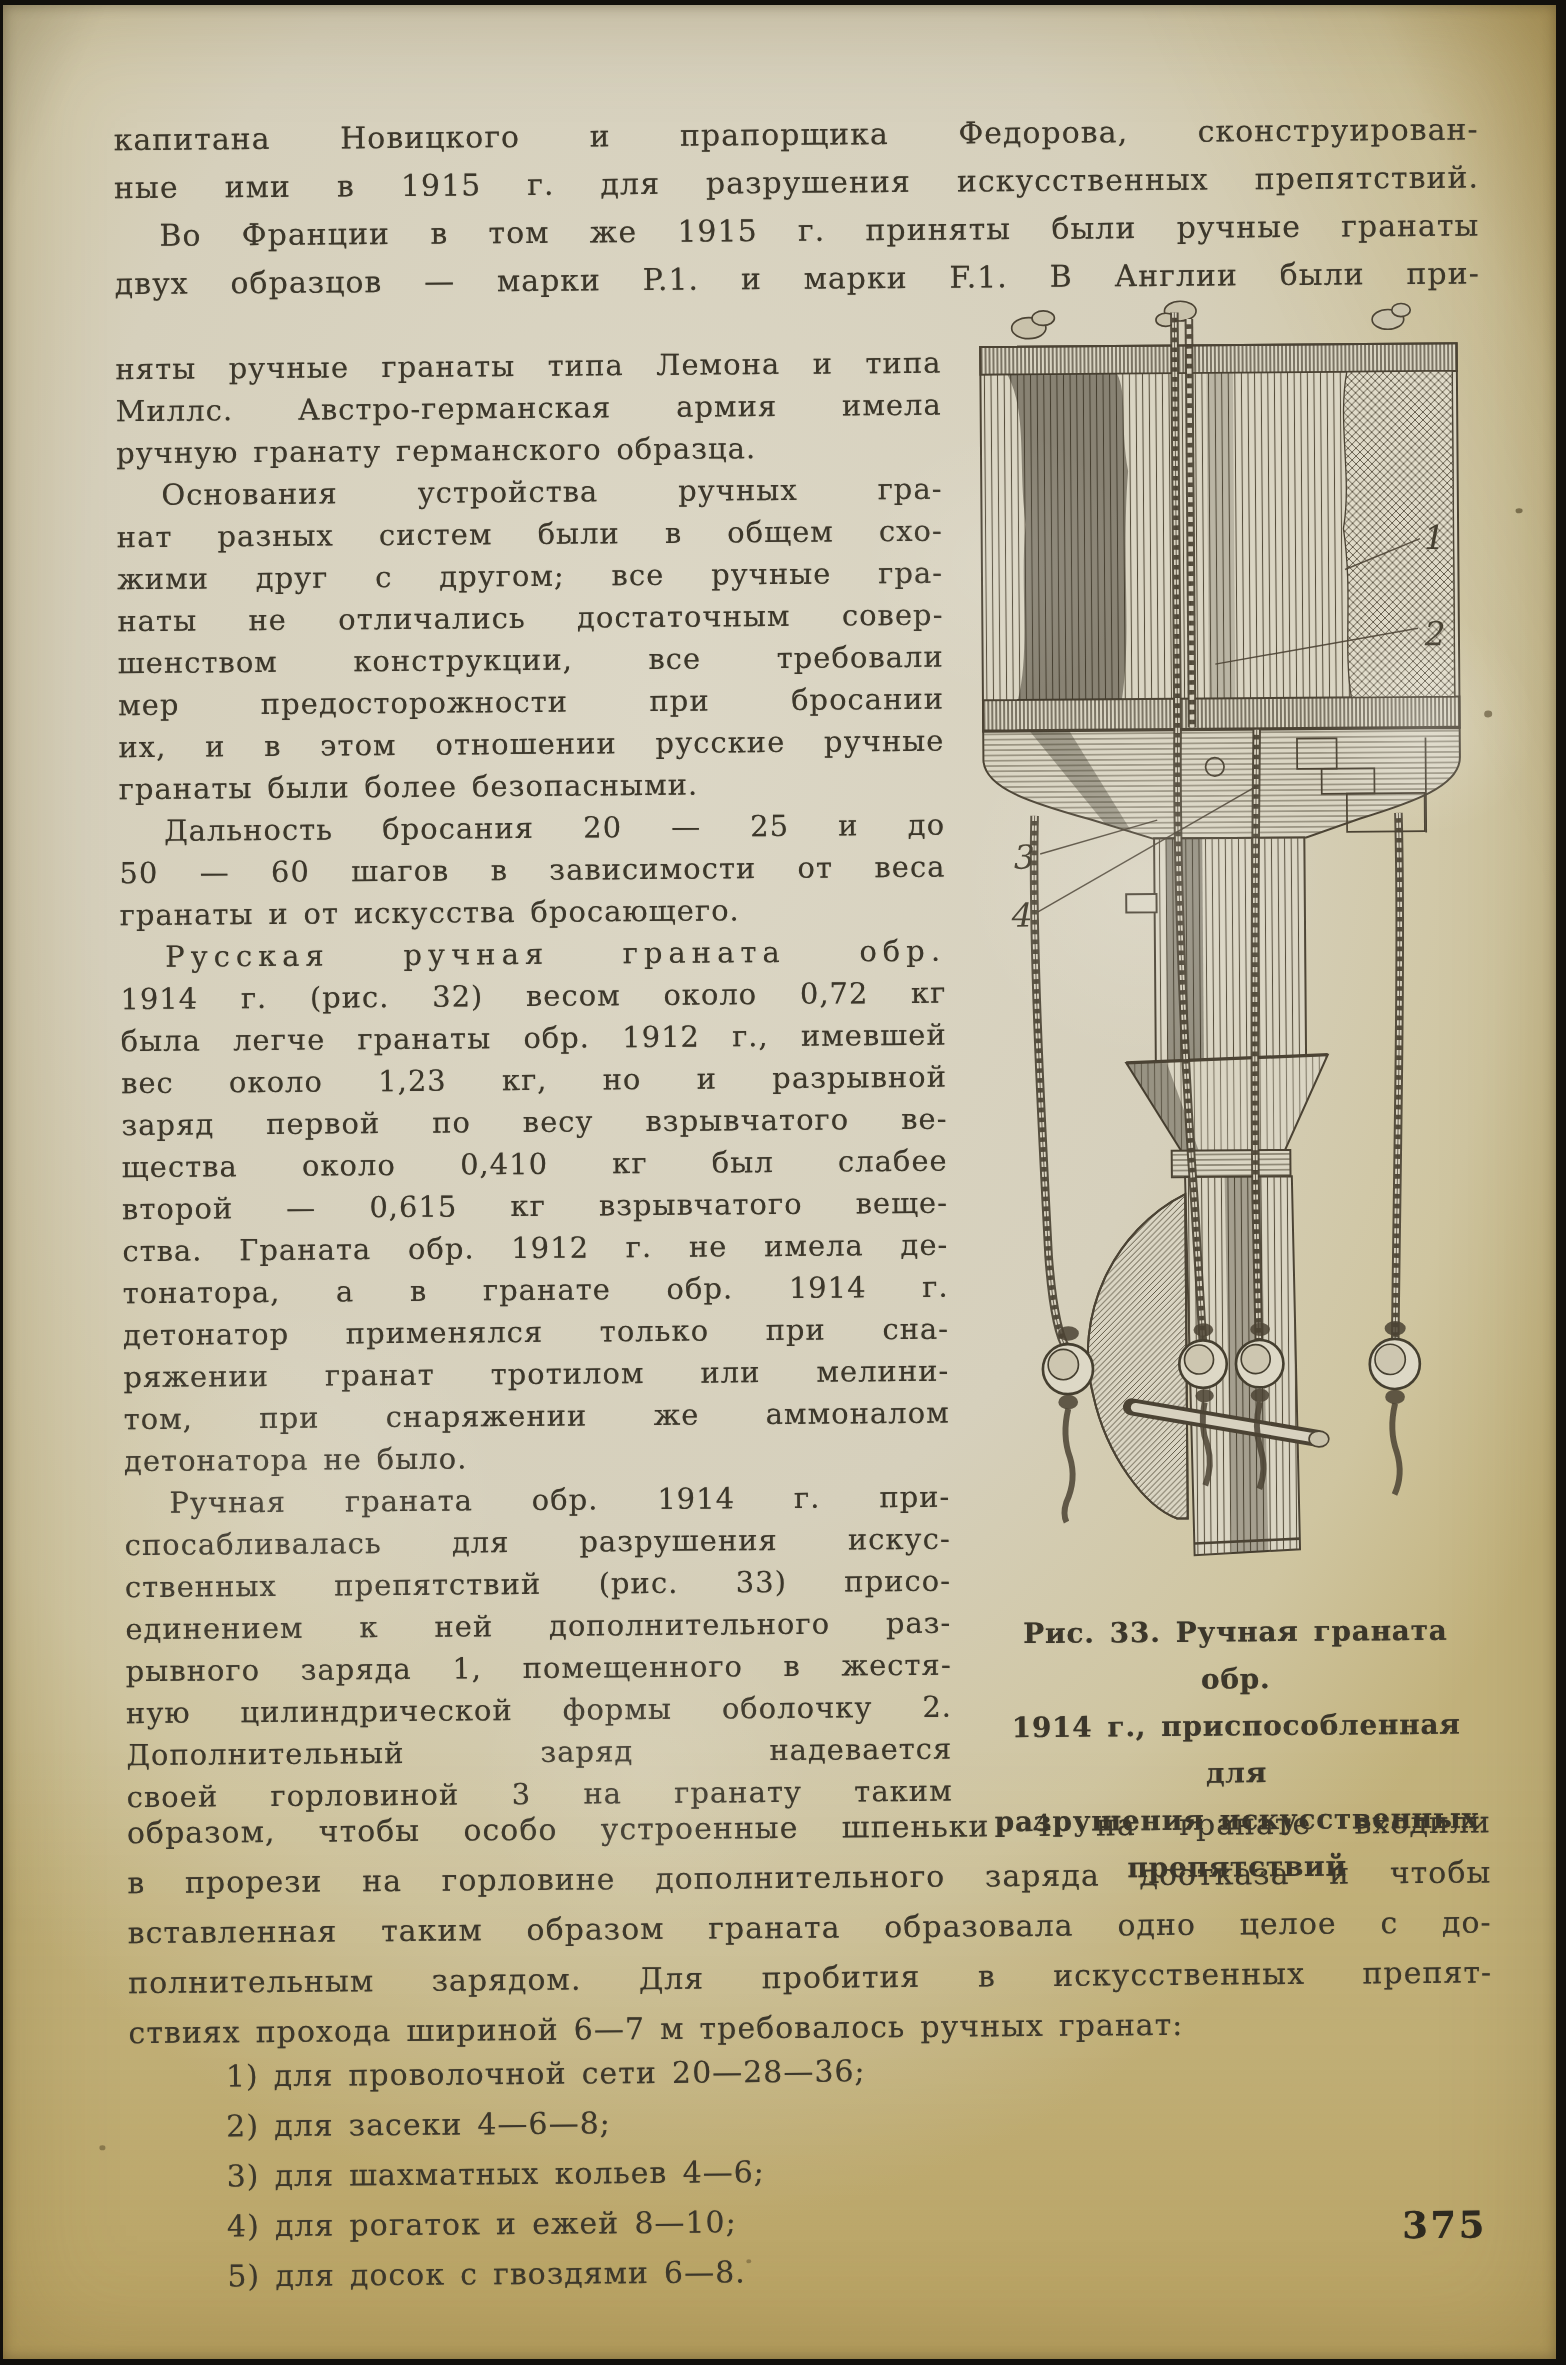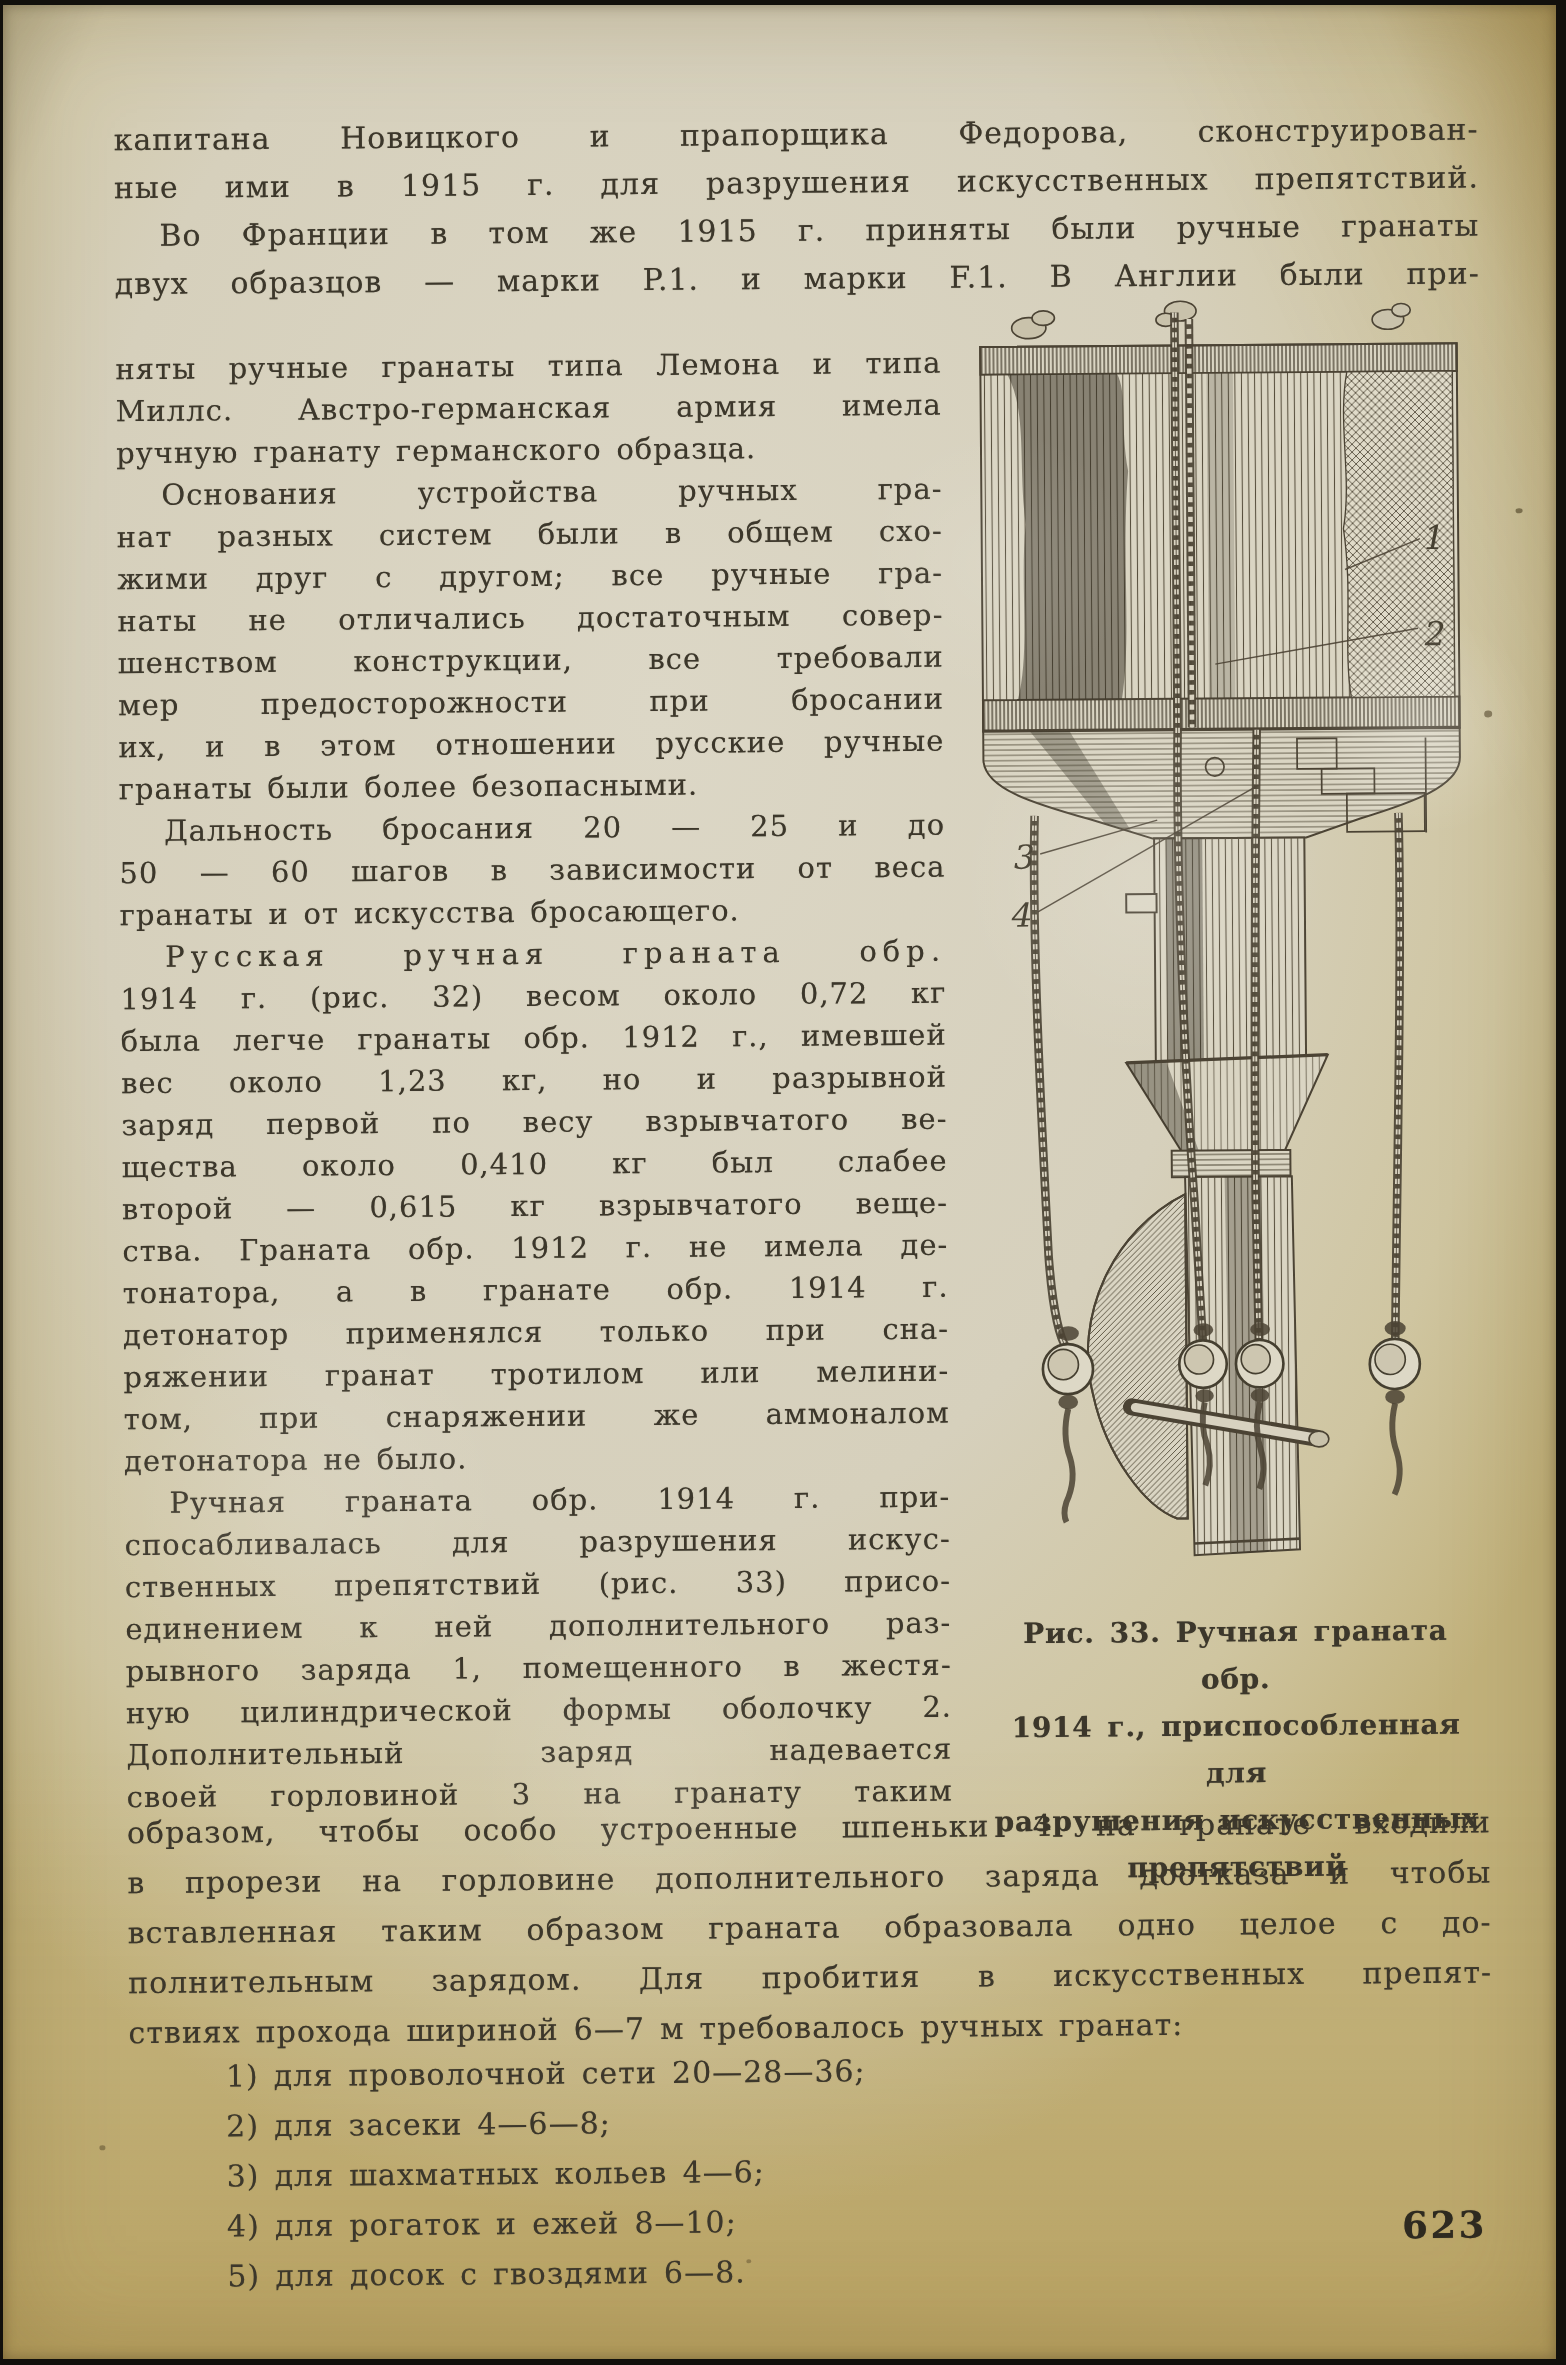--- a/index.html
+++ b/index.html
@@ -280,21 +280,21 @@
   </div>
 
   <div id="list">
     <div class="ln">1) для проволочной сети 20—28—36;</div>
     <div class="ln">2) для засеки 4—6—8;</div>
     <div class="ln">3) для шахматных кольев 4—6;</div>
     <div class="ln">4) для рогаток и ежей 8—10;</div>
     <div class="ln">5) для досок с гвоздями 6—8.</div>
   </div>
 
-  <div id="pagenum">623</div>
+  <div id="pagenum">375</div>
 
   <div class="wm" style="left:956px;top:692px;width:369px;height:369px;opacity:.22;"></div>
   <div class="wm" style="left:1312px;top:613px;width:224px;height:224px;opacity:.3;"></div>
   <div class="wm" style="left:79px;top:1286px;width:422px;height:422px;opacity:.18;"></div>
   <div class="wm" style="left:462px;top:1596px;width:343px;height:343px;opacity:.16;"></div>
   <div class="wm" style="left:857px;top:422px;width:277px;height:277px;opacity:.14;"></div>
   <div class="speck" style="left:1516px;top:509px;width:6.6px;height:4.6px;opacity:.6;"></div>
   <div class="speck" style="left:1483px;top:711px;width:8px;height:6.6px;opacity:.55;"></div>
   <div class="speck" style="left:87px;top:2135px;width:6px;height:4.6px;opacity:.45;"></div>
   <div class="speck" style="left:733px;top:2254px;width:5.3px;height:4px;opacity:.4;"></div>

